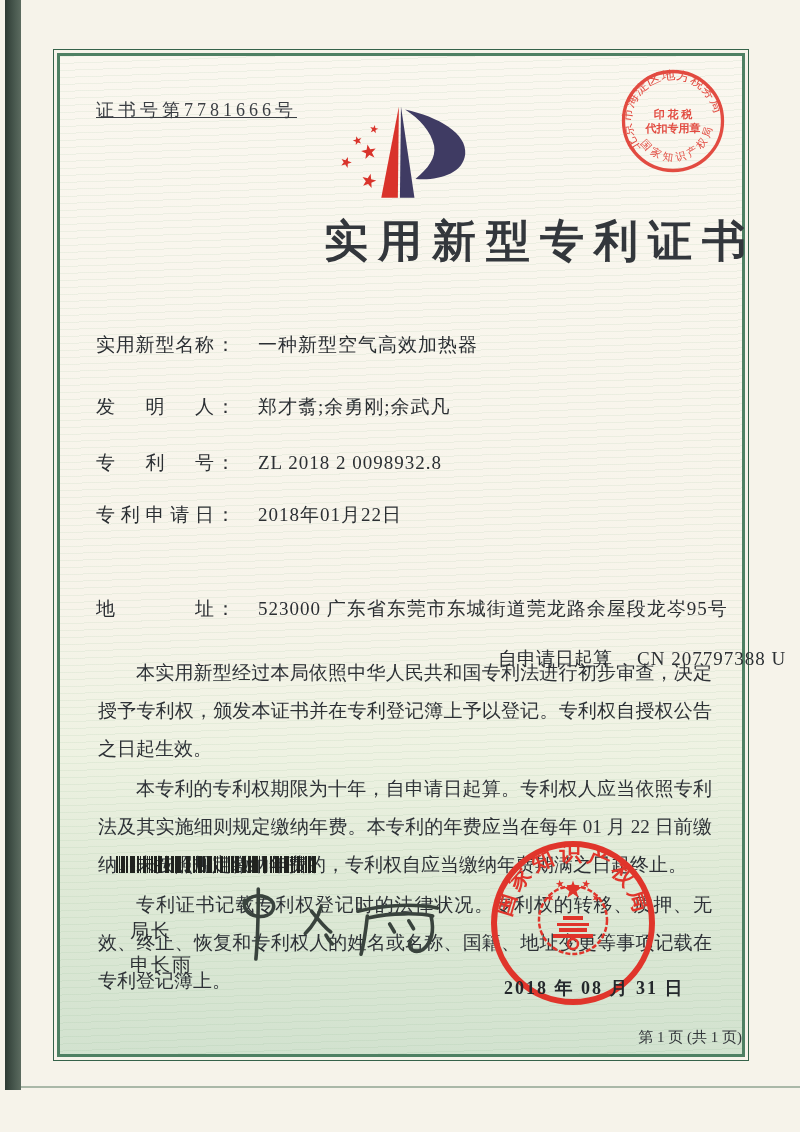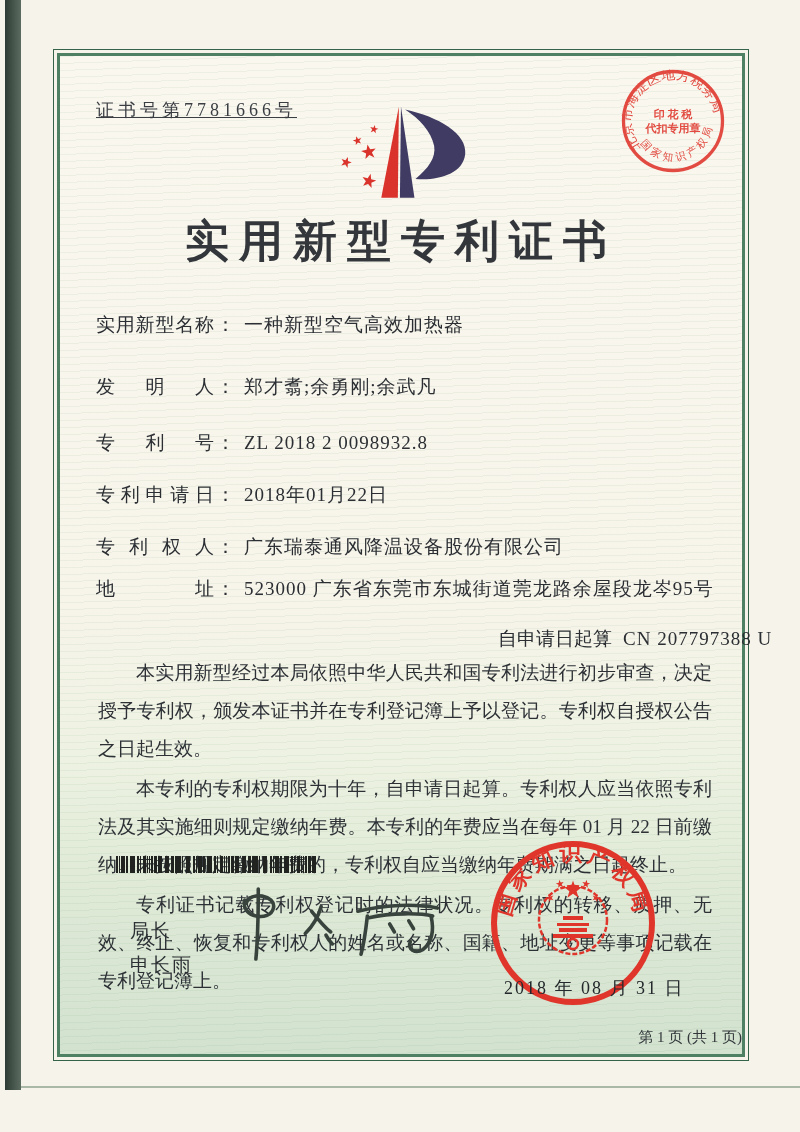--- a/index.html
+++ b/index.html
@@ -18,41 +18,41 @@
     position:absolute;left:57px;top:53px;width:688px;height:1004px;
     border:3px solid #4e8063;outline:1px solid #35624a;outline-offset:3px;
     background:
       repeating-linear-gradient(178deg,rgba(120,170,125,0.10) 0 1px,rgba(0,0,0,0) 1px 7px),
       linear-gradient(180deg,#faf7ef 0%,#f7f4ea 55%,#eef2e2 70%,#e0ead7 82%,#d2e2cf 100%);
     box-sizing:border-box;
   }
   .cert-no{position:absolute;left:36px;top:42px;font-size:18px;letter-spacing:4px;color:#3a3e43;text-decoration:underline;}
   .logo{position:absolute;left:264px;top:38px;width:156px;height:114px;}
   .tax-stamp{position:absolute;left:558px;top:10px;width:110px;height:110px;}
-  .title{position:absolute;left:0;top:156px;width:100%;text-align:center;
-    font-size:44px;font-weight:bold;letter-spacing:10px;color:#33373c;}
+  .title{position:absolute;left:0;top:156px;width:100%;text-align:right;
+    font-size:44px;font-weight:bold;letter-spacing:10px;color:#33373c;padding-left:14px;}
   .frow{position:absolute;left:36px;white-space:nowrap;font-size:19px;color:#2b2f33;}
-  .flabel{display:inline-block;width:118px;text-align:justify;text-align-last:justify;}
+  .flabel{display:inline-block;width:118px;text-align:justify;text-align-last:justify;margin-top:20px;}
   .fcolon{margin:0 9px 0 2px;}
-  .fval{letter-spacing:1px;}
+  .fval{letter-spacing:1px;margin-left:14px;}
   .col2{position:absolute;left:402px;top:0;}
   .col2 .flabel{width:95px;}
   .body-text{position:absolute;left:36px;top:596px;width:618px;font-size:19px;
     line-height:38px;text-align:justify;color:#2d3136;}
   .body-text p{margin:2px;text-indent:2em;}
   .barcode{position:absolute;left:56px;top:800px;width:200px;height:17px;
     background:
       repeating-linear-gradient(90deg,#20231f 0 2px,rgba(0,0,0,0) 2px 3px,#20231f 3px 4px,rgba(0,0,0,0) 4px 7px),
       repeating-linear-gradient(90deg,#20231f 0 1px,rgba(0,0,0,0) 1px 5px,#20231f 5px 8px,rgba(0,0,0,0) 8px 11px);}
   .boss-role{position:absolute;left:70px;top:862px;font-size:19px;letter-spacing:2px;}
   .boss-name{position:absolute;left:70px;top:896px;font-size:19px;letter-spacing:2px;}
   .signature{position:absolute;left:172px;top:818px;width:215px;height:100px;}
   .seal{position:absolute;left:428px;top:782px;width:170px;height:170px;z-index:1;}
   .seal-date{position:absolute;left:444px;top:920px;font-size:18px;letter-spacing:2px;
-    color:#24282c;z-index:2;}
+    color:#24282c;z-index:2;font-weight:bold;}
   .footer{position:absolute;left:0;top:972px;width:100%;text-align:right;font-size:15px;color:#33373b;}
   text{font-family:"Liberation Serif","DejaVu Serif",serif;}
 </style>
 </head>
 <body>
 
 <div class="spine"></div>
 <div class="page-edge"></div>
 
 <div class="frame">
@@ -107,23 +107,20 @@
   </div>
   <div class="frow" style="top:318px">
     <span class="flabel">发明人</span><span class="fcolon">：</span><span class="fval">郑才翥;余勇刚;余武凡</span>
   </div>
   <div class="frow" style="top:374px">
     <span class="flabel">专利号</span><span class="fcolon">：</span><span class="fval">ZL 2018 2 0098932.8</span>
   </div>
   <div class="frow" style="top:426px">
     <span class="flabel">专利申请日</span><span class="fcolon">：</span><span class="fval">2018年01月22日</span>
   </div>
-  <div class="frow" style="top:478px">
-    <span class="flabel">专利权人</span><span class="fcolon">：</span><span class="fval">广东瑞泰通风降温设备股份有限公司</span>
-  </div>
   <div class="frow" style="top:520px">
     <span class="flabel">地址</span><span class="fcolon">：</span><span class="fval">523000 广东省东莞市东城街道莞龙路余屋段龙岑95号</span>
   </div>
   <div class="frow" style="top:570px;width:618px">
     <span class="col2">
       <span class="flabel">自申请日起算</span><span class="fcolon">：</span><span class="fval">CN 207797388 U</span>
     </span>
   </div>
 
   <div class="body-text">

